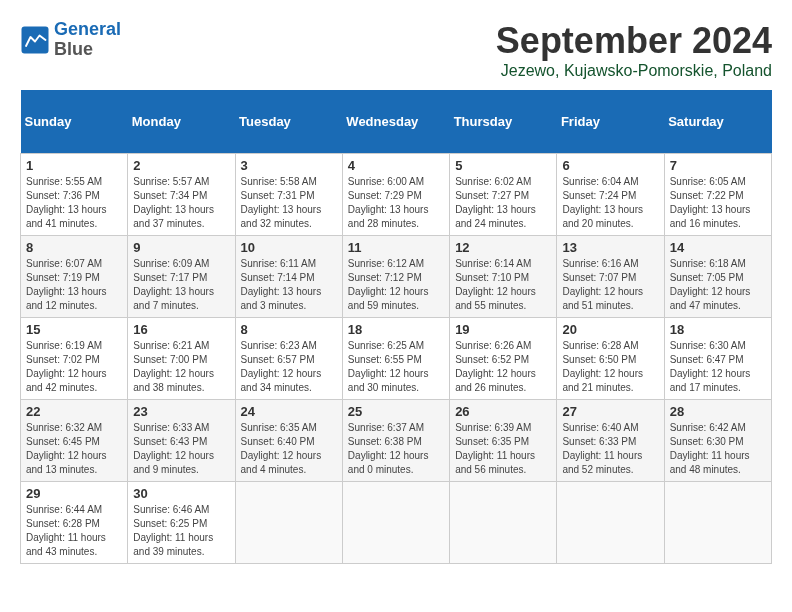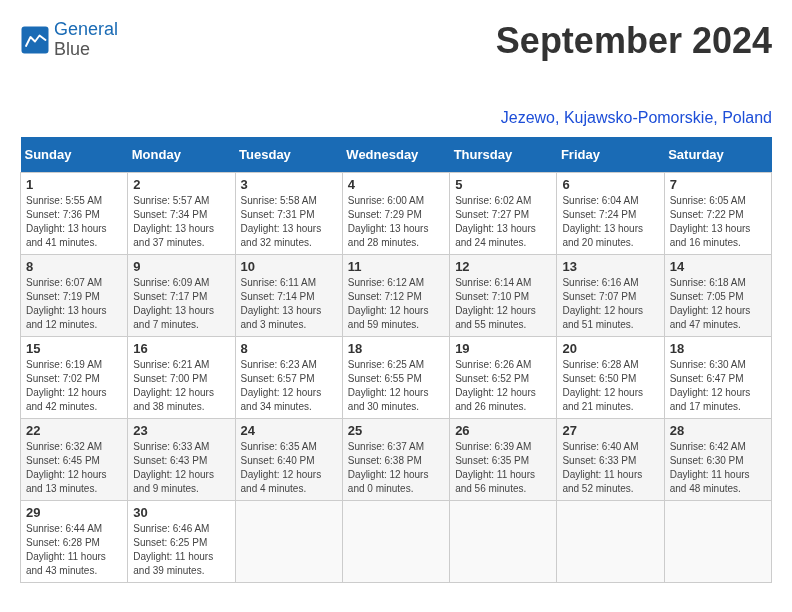--- a/index.html
+++ b/index.html
@@ -16,53 +16,52 @@
       align-items: flex-start;
       margin-bottom: 10px;
     }
     .logo {
       display: flex;
       align-items: center;
       gap: 4px;
     }
     .logo-text {
       font-size: 18px;
-      font-weight: normal;
+      font-weight: bold;
       color: #333;
       line-height: 1.1;
     }
     .logo-text span {
       color: #1a6bb5;
     }
     .logo-icon {
       width: 30px;
       height: 30px;
     }
     .title-section {
       text-align: right;
     }
     .month-title {
       font-size: 36px;
       color: #333;
       font-weight: bold;
     }
     .location {
       font-size: 16px;
-      color: #1d4ed8;
-      margin-top: 47px;
+      color: #14532d;
     }
     table {
       width: 100%;
       border-collapse: collapse;
       font-size: 11px;
     }
     th {
       background-color: #1a6bb5;
       color: #fff;
-      padding: 10px 4px;
+      padding: 24px 4px;
       text-align: left;
       font-size: 13px;
       font-weight: bold;
     }
     td {
       border: 1px solid #ccc;
       vertical-align: top;
       padding: 4px 5px;
       height: 80px;
       width: calc(100% / 7);

